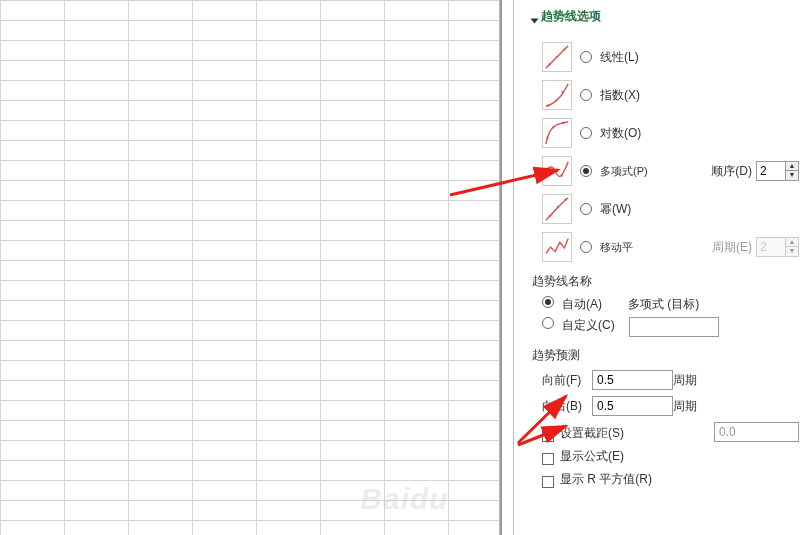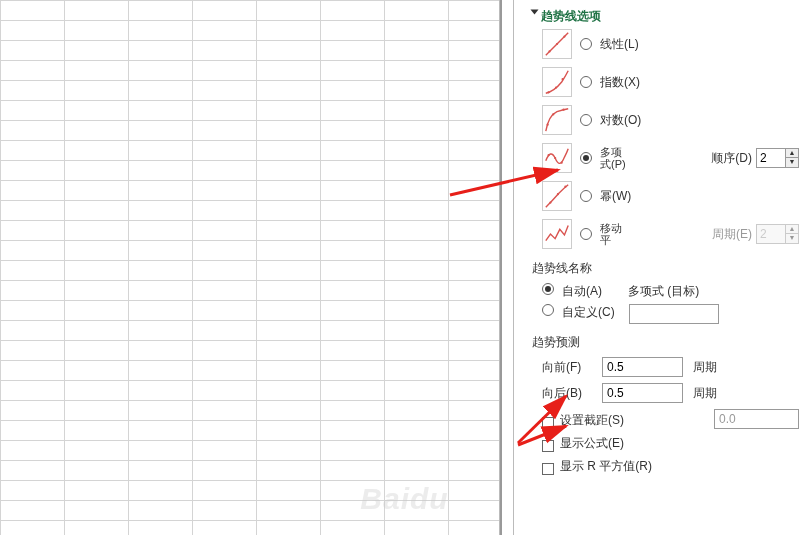--- a/index.html
+++ b/index.html
@@ -35,22 +35,22 @@
   .divider2 {
     width: 12px; background: #fff; border-right: 1px solid #bbb;
   }
   .panel {
     flex: 1;
     padding: 8px 10px 8px 18px;
     background: #fff;
     position: relative;
   }
   .section-title {
-    display: flex; align-items: flex-start; gap: 4px;
-    margin-bottom: 3px;
+    display: flex; align-items: flex-end; gap: 4px;
+    margin-bottom: 16px;
   }
   .tri {
     width: 0; height: 0;
     border-left: 5px solid #333;
     border-top: 4px solid transparent;
     border-bottom: 4px solid transparent;
     transform: rotate(90deg);
   }
   .section-title span { color: #217346; font-weight: bold; }
   .options { padding-left: 10px; }
@@ -68,21 +68,21 @@
   .trend-icon svg { width: 100%; height: 100%; }
   .radio {
     width: 12px; height: 12px; border: 1px solid #666; border-radius: 50%;
     display: inline-flex; align-items: center; justify-content: center;
     flex-shrink: 0;
   }
   .radio.checked::after {
     content: ""; width: 6px; height: 6px; background: #333; border-radius: 50%;
   }
   .opt-label { white-space: nowrap; }
-  .stacked-label { display: flex; flex-direction: column; line-height: 1.1; font-size: 11px; }
+  .stacked-label { display: flex; flex-direction: row; line-height: 1.1; font-size: 11px; }
   .spin-group { display: flex; align-items: center; gap: 4px; margin-left: auto; }
   .spin {
     display: flex; border: 1px solid #999; height: 20px;
   }
   .spin input {
     width: 28px; border: none; font-size: 12px; padding: 0 3px; outline: none;
   }
   .spin .btns { display: flex; flex-direction: column; border-left: 1px solid #999; }
   .spin .btns div {
     width: 12px; height: 9px; font-size: 7px; line-height: 8px; text-align: center;
@@ -91,21 +91,21 @@
   .spin .btns div:first-child { border-bottom: 1px solid #999; }
   .spin.disabled { opacity: .5; }
   .spin.disabled input { background: #f3f3f3; color: #999; }
   .dim { color: #999; }
   .sect-label { margin: 10px 0 6px 0; }
   .name-row { display: flex; gap: 8px; margin: 4px 0; padding-left: 10px; }
   .textbox {
     border: 1px solid #999; height: 20px; width: 90px; font-size: 12px; padding: 0 4px; background:#fff;
   }
   .forecast-row {
-    display: flex; align-items: center; gap: 10px; margin: 6px 0; padding-left: 10px;
+    display: flex; align-items: center; margin: 6px 0; padding-left: 10px;
   }
   .forecast-row .lbl { width: 50px; }
   .forecast-row input.textbox { width: 81px; }
   .chkrow {
     display: flex; align-items: flex-end; gap: 6px; margin: 6px 0; padding-left: 10px;
   }
   .chk {
     width: 12px; height: 12px; border: 1px solid #666; background: #fff; flex-shrink:0;
   }
   .chkrow input.textbox { width: 85px; margin-left: auto; }

